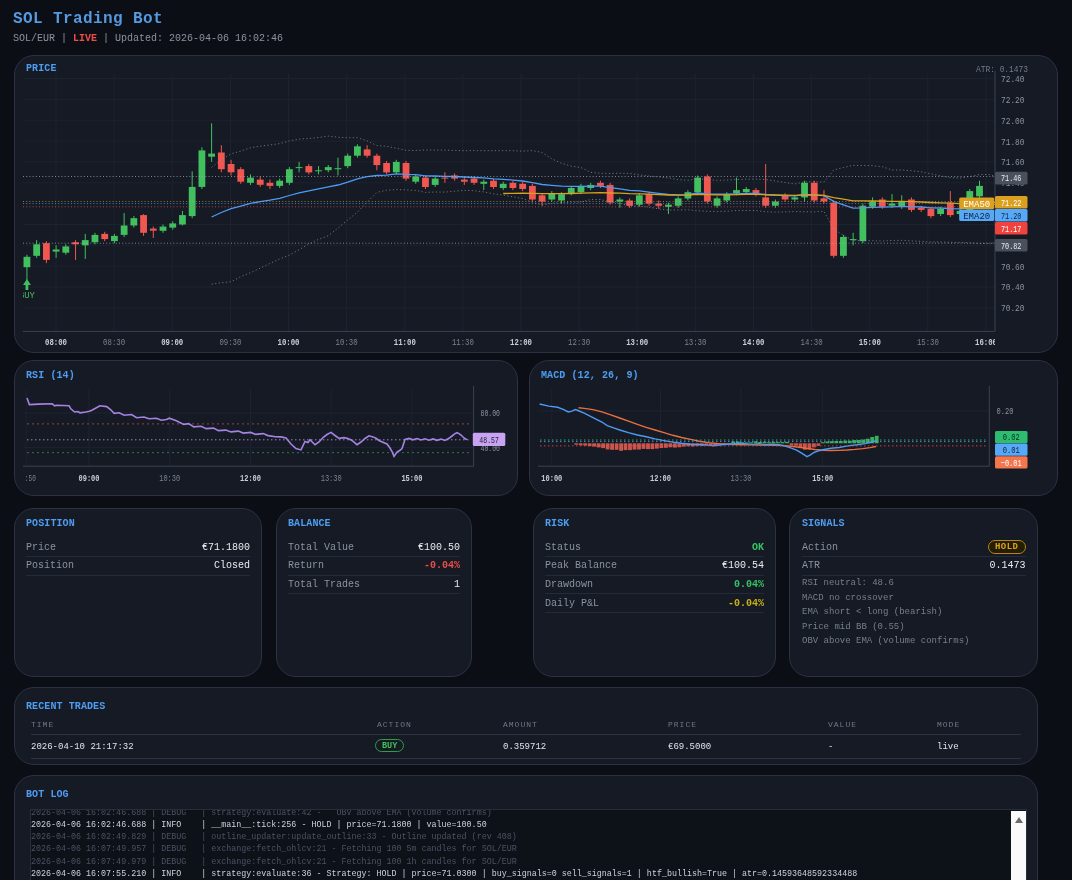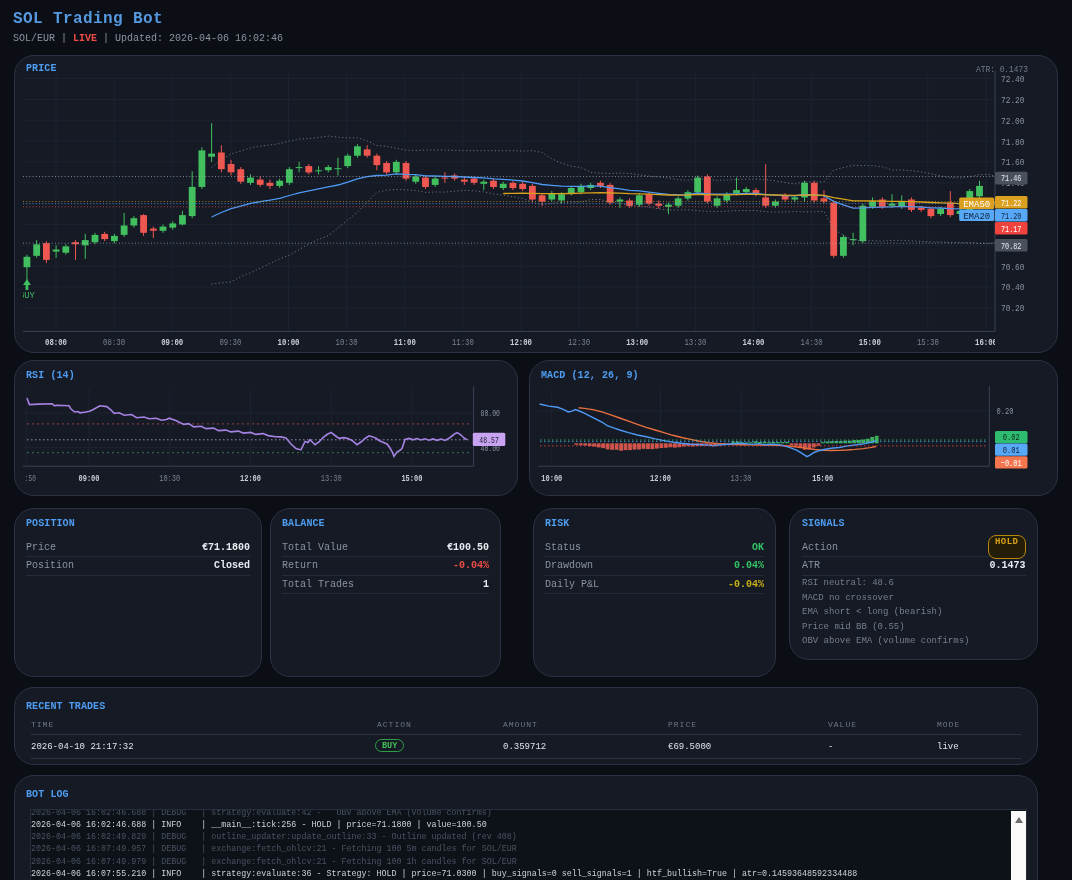--- a/index.html
+++ b/index.html
@@ -2,21 +2,21 @@
 <html><head><meta charset="utf-8"><style>
 *{margin:0;padding:0;box-sizing:border-box}
 html,body{width:1072px;height:880px;overflow:hidden;background:#0b0e15}
 body{font-family:"Liberation Mono",monospace;position:relative}
 .panel{position:absolute;background:#151a24;border:1px solid #2b3244;border-radius:20px}
 .ptitle{position:absolute;font-size:10px;font-weight:bold;color:#4f9df0;letter-spacing:0.1px}
 svg{position:absolute;left:0;top:0}
 svg text{font-family:"Liberation Mono",monospace}
 .row{display:flex;justify-content:space-between;align-items:center;height:18.6px;border-bottom:1px solid #232a38;padding:0 0;font-size:10px}
 .lb{color:#8b93a1}
-.vw{color:#e8ebf0;font-weight:bold}
+.vw{color:#e8ebf0;font-weight:normal}
 .vr{color:#ef4d47;font-weight:bold}
 .vg{color:#35c466;font-weight:bold}
 .vy{color:#c8b117;font-weight:bold}
 .cardbody{position:absolute;left:11px;right:11px;top:29.5px}
 .sig{font-size:9px;color:#767f8d;line-height:14.45px;margin-top:0.5px}
 </style></head><body>
 <div style="position:absolute;left:13px;top:10px;font-size:16px;font-weight:bold;color:#5599e0;letter-spacing:0.4px">SOL Trading Bot</div>
 <div style="position:absolute;left:13px;top:33px;font-size:10px;color:#8b93a1">SOL/EUR | <span style="color:#ef4d47;font-weight:bold">LIVE</span> | Updated: 2026-04-06 16:02:46</div>
 
 <div class="panel" style="left:14px;top:55px;width:1044px;height:298px">
@@ -476,21 +476,21 @@
   <div class="row">
         <span class="lb">Price</span>
         <span class="vw">€71.1800</span>
       </div>
   <div class="row">
         <span class="lb">Position</span>
         <span class="vw">Closed</span>
       </div>
  </div>
 </div>
-<div class="panel" style="left:270px;top:508px;width:231px;height:169px">
+<div class="panel" style="left:276px;top:508px;width:196px;height:169px">
  <div class="ptitle" style="left:11px;top:9px">BALANCE</div>
  <div class="cardbody">
   <div class="row">
         <span class="lb">Total Value</span>
         <span class="vw">€100.50</span>
       </div>
   <div class="row">
         <span class="lb">Return</span>
         <span class="vr">-0.04%</span>
       </div>
@@ -501,35 +501,39 @@
  </div>
 </div>
 <div class="panel" style="left:533px;top:508px;width:243px;height:169px">
  <div class="ptitle" style="left:11px;top:9px">RISK</div>
  <div class="cardbody">
   <div class="row">
         <span class="lb">Status</span>
         <span class="vg">OK</span>
       </div>
   <div class="row">
+        <span class="lb">Peak Balance</span>
+        <span class="vw">€100.54</span>
+      </div>
+  <div class="row">
         <span class="lb">Drawdown</span>
         <span class="vg">0.04%</span>
       </div>
   <div class="row">
         <span class="lb">Daily P&amp;L</span>
         <span class="vy">-0.04%</span>
       </div>
  </div>
 </div>
-<div class="panel" style="left:789px;top:508px;width:248.5px;height:152px">
+<div class="panel" style="left:789px;top:508px;width:248.5px;height:169px">
  <div class="ptitle" style="left:12px;top:9px">SIGNALS</div>
  <div class="cardbody" style="left:12px">
   <div class="row">
         <span class="lb">Action</span>
-        <span style="border:1.5px solid #b8860b;color:#d9a21b;font-weight:bold;font-size:9px;border-radius:8px;padding:1px 6px 11px;background:#241d07;letter-spacing:0.5px">HOLD</span>
+        <span style="border:1.5px solid #b8860b;color:#d9a21b;font-weight:bold;font-size:9px;border-radius:8px;padding:1px 6px 1px;background:#241d07;letter-spacing:0.5px">HOLD</span>
       </div>
   <div class="row">
         <span class="lb">ATR</span>
         <span class="vw">0.1473</span>
       </div>
   <div class="sig">RSI neutral: 48.6<br>MACD no crossover<br>EMA short &lt; long (bearish)<br>Price mid BB (0.55)<br>OBV above EMA (volume confirms)</div>
  </div>
 </div>
 
 <div class="panel" style="left:14px;top:687px;width:1024px;height:78px">

